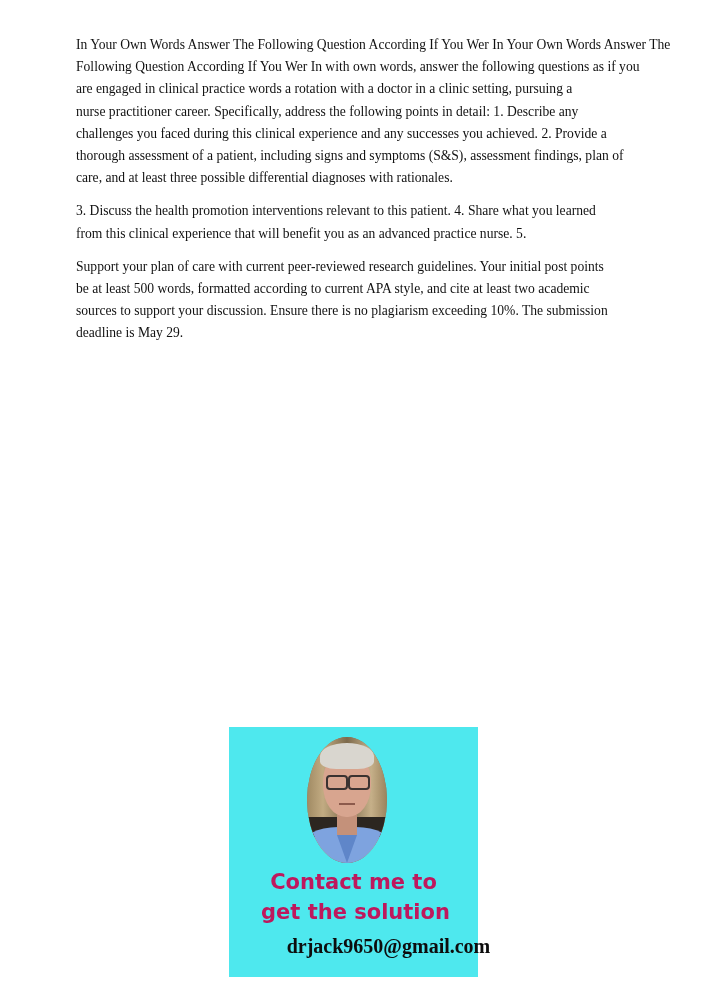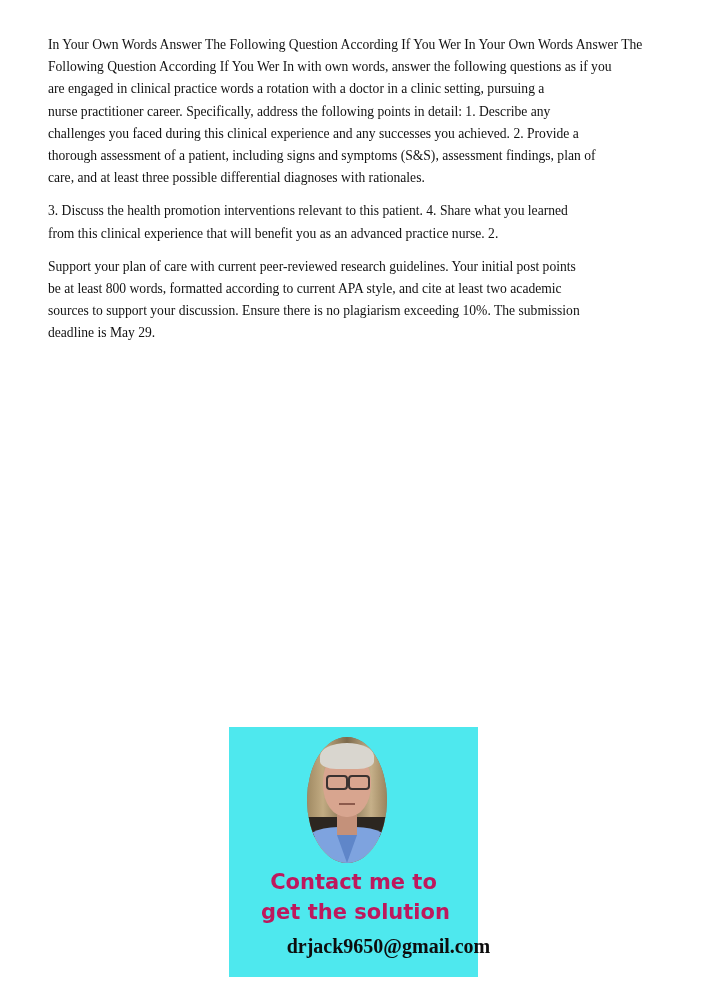--- a/index.html
+++ b/index.html
@@ -23,20 +23,21 @@
       font-size: 13.6px;
       line-height: 22.2px;
     }
     .para {
       margin: 0 0 11px 0;
       white-space: normal;
     }
     .line {
       display: block;
       white-space: nowrap;
+      margin-left: 28px;
     }
     .ad {
       position: absolute;
       left: 229px;
       top: 727px;
       width: 249px;
       height: 250px;
       background: #4ee8ee;
     }
     .portrait {
@@ -137,25 +138,25 @@
     <span class="line">In Your Own Words Answer The Following Question According If You Wer In Your Own Words Answer The</span>
     <span class="line">Following Question According If You Wer In with own words, answer the following questions as if you</span>
     <span class="line">are engaged in clinical practice words a rotation with a doctor in a clinic setting, pursuing a</span>
     <span class="line">nurse practitioner career. Specifically, address the following points in detail: 1. Describe any</span>
     <span class="line">challenges you faced during this clinical experience and any successes you achieved. 2. Provide a</span>
     <span class="line">thorough assessment of a patient, including signs and symptoms (S&amp;S), assessment findings, plan of</span>
     <span class="line">care, and at least three possible differential diagnoses with rationales.</span>
   </p>
   <p class="para">
     <span class="line">3. Discuss the health promotion interventions relevant to this patient. 4. Share what you learned</span>
-    <span class="line">from this clinical experience that will benefit you as an advanced practice nurse. 2.</span>
+    <span class="line">from this clinical experience that will benefit you as an advanced practice nurse. 5.</span>
   </p>
   <p class="para">
     <span class="line">Support your plan of care with current peer-reviewed research guidelines. Your initial post points</span>
-    <span class="line">be at least 800 words, formatted according to current APA style, and cite at least two academic</span>
+    <span class="line">be at least 500 words, formatted according to current APA style, and cite at least two academic</span>
     <span class="line">sources to support your discussion. Ensure there is no plagiarism exceeding 10%. The submission</span>
     <span class="line">deadline is May 29.</span>
   </p>
 </div>
 
 <div class="ad">
   <div class="portrait">
     <div class="bg-wall"></div>
     <div class="dark-band"></div>
     <div class="shirt"></div>

